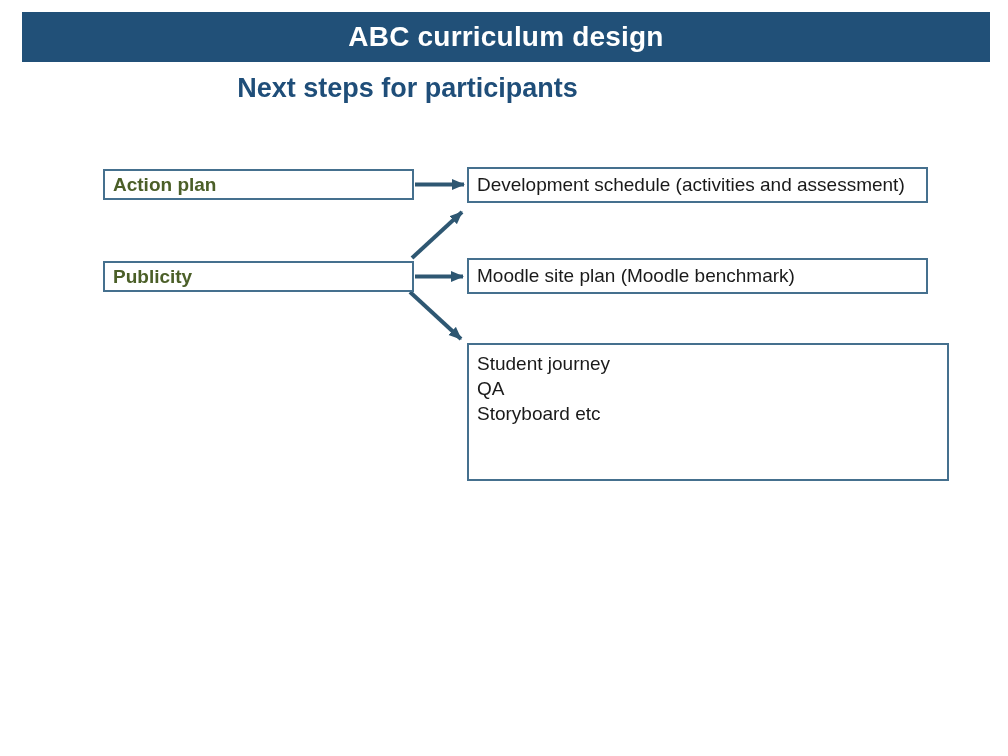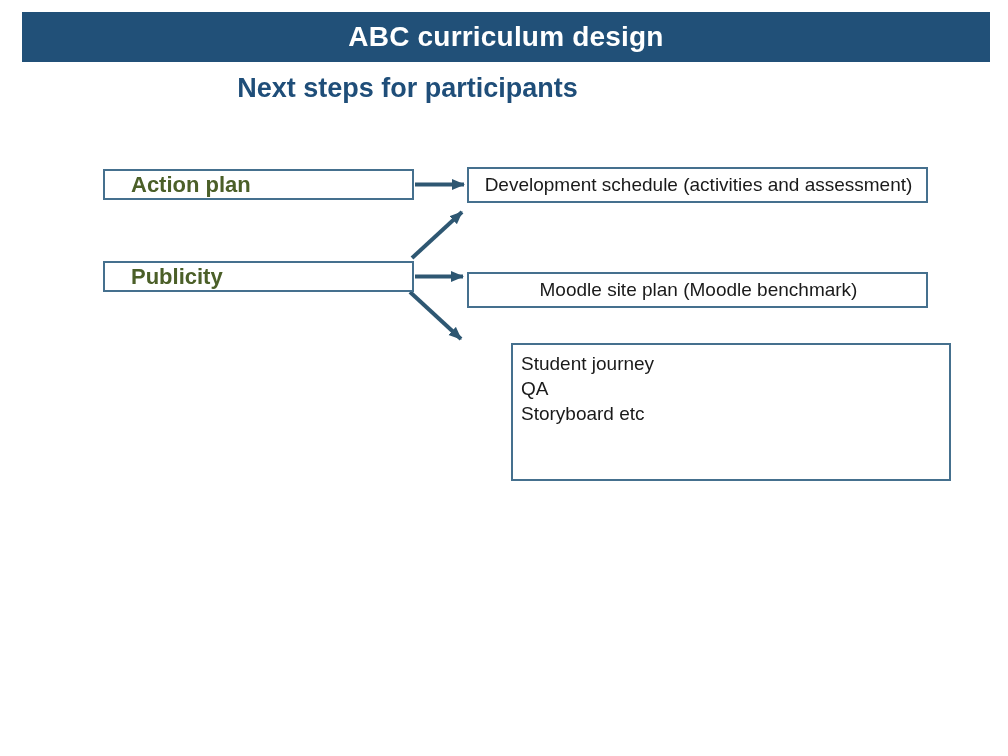--- a/index.html
+++ b/index.html
@@ -53,45 +53,42 @@
     padding-left: 8px;
     padding-right: 6px;
   }
   .left-box {
     left: 103px;
     width: 311px;
     height: 31px;
   }
   .left-box .label {
     color: var(--left-label-text, #4B5F28);
-    font-size: 22px;
+    font-size: 19px;
     font-weight: bold;
-    margin-left: 18px;
   }
   .right-box {
     left: 467px;
     width: 461px;
     height: 36px;
-    justify-content: center;
   }
   .right-box .label {
     color: var(--body-text, #1A1A1A);
     font-size: 19px;
   }
   .outputs-box {
     position: absolute;
     left: 467px;
     top: 343px;
-    width: 440px;
+    width: 482px;
     height: 138px;
     background: #ffffff;
     border: 2px solid var(--box-border, #45708E);
     box-sizing: border-box;
     padding: 6px 8px;
-    margin-left: 44px;
   }
   .outputs-box .line {
     color: var(--body-text, #1A1A1A);
     font-size: 19px;
     line-height: 25px;
   }
   .arrows {
     position: absolute;
     left: 0;
     top: 0;
@@ -136,21 +133,21 @@
   </div>
 
   <div class="box left-box" style="top:261px;">
     <span class="label">Publicity</span>
   </div>
 
   <div class="box right-box" style="top:167px;">
     <span class="label">Development schedule (activities and assessment)</span>
   </div>
 
-  <div class="box right-box" style="top:272px;">
+  <div class="box right-box" style="top:258px;">
     <span class="label">Moodle site plan (Moodle benchmark)</span>
   </div>
 
   <div class="outputs-box">
     <div class="line">Student journey</div>
     <div class="line">QA</div>
     <div class="line">Storyboard etc</div>
   </div>
 
 </div>

